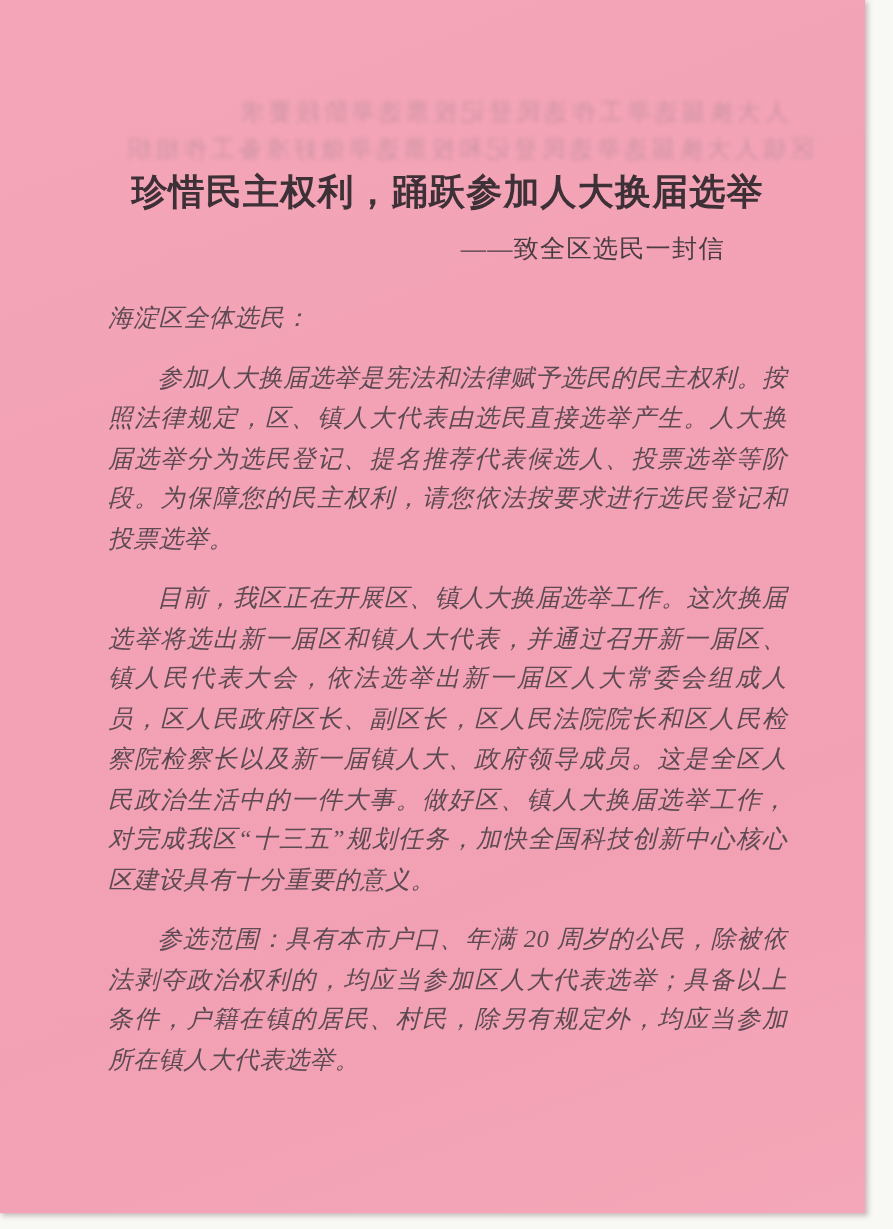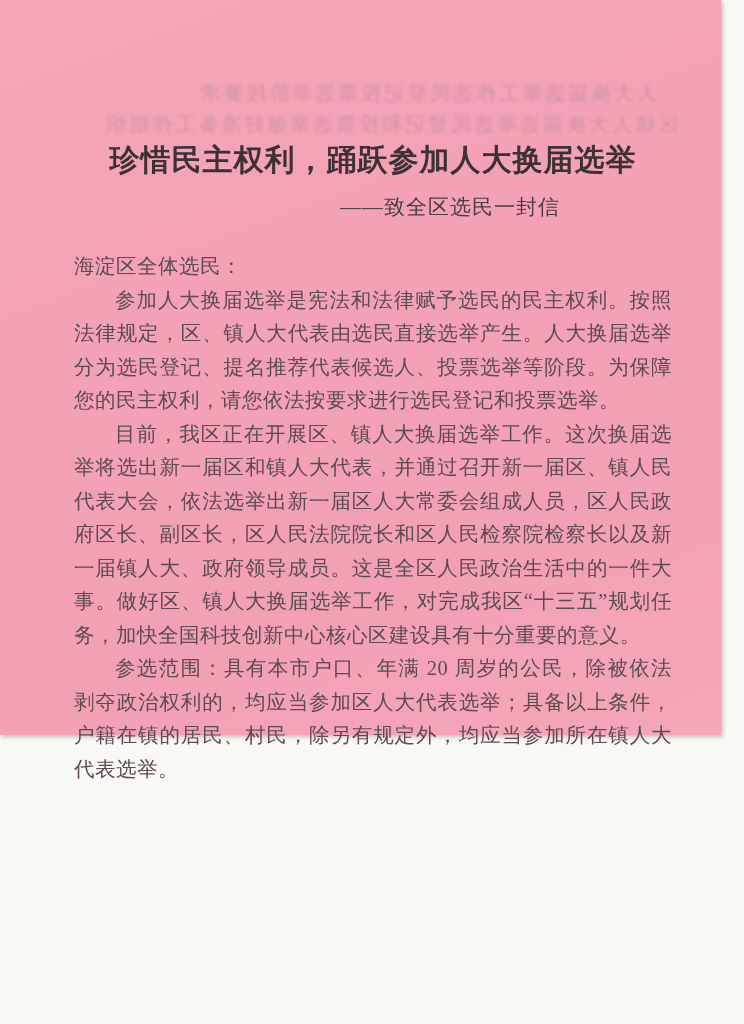--- a/index.html
+++ b/index.html
@@ -13,21 +13,21 @@
     background: #f8f8f5;
     overflow: hidden;
     font-family: "Liberation Serif", "DejaVu Serif", serif;
   }
   
   .paper {
     position: absolute;
     left: 0;
     top: 0;
     width: 721px;
-    height: 735px;
+    height: 1011px;
     background: linear-gradient(160deg, #f4a6b8 0%, #f3a1b5 45%, #f2a0b3 70%, #f4a7b8 100%);
     box-shadow: 2px 2px 4px rgba(140, 120, 125, 0.45);
   }
   
   .bleed {
     position: absolute;
     transform: scaleX(-1);
     color: #8d7982;
     opacity: 0.38;
     filter: blur(1.6px);
@@ -49,39 +49,40 @@
   }
   .title {
     margin: 0;
     text-align: center;
     font-size: 30px;
     font-weight: 700;
     letter-spacing: 1px;
     color: #3d3137;
   }
   .subtitle {
-    margin: 12px 112px 0 0;
+    margin: 12px 68px 0 0;
     text-align: right;
     font-size: 21px;
     font-weight: 500;
     letter-spacing: 1px;
     color: #493c42;
   }
   .letter-body {
     margin-top: 29px;
     font-size: 20.5px;
     line-height: 33.5px;
     letter-spacing: 0.5px;
     color: #5d4a53;
   }
   .letter-body p {
-    margin: 0;
+    margin: 16px;
     text-align: justify;
     text-justify: inter-ideograph;
     text-indent: 2em;
+    font-style: italic;
   }
   .salutation {
     text-indent: 0 !important;
   }
 </style>
 </head>
 <body>
 
 <div class="paper">
   <div class="bleed bleed-1">人大换届选举工作选民登记投票选举阶段要求</div>

